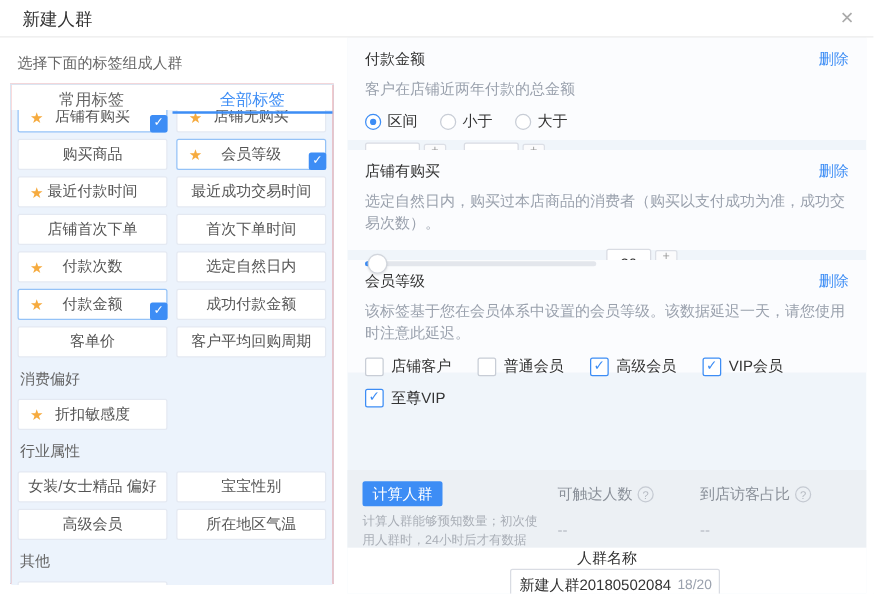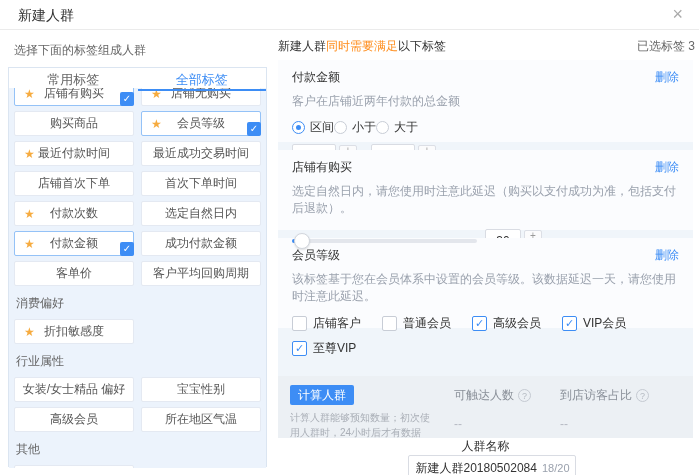--- a/index.html
+++ b/index.html
@@ -43,21 +43,21 @@
   .card { background:#fbfcfe; padding:9px 14px 0 14px; margin-bottom:8px; }
   .card-head { display:flex; justify-content:space-between; align-items:center; }
   .card-title { color:#333; }
   .card-delete { color:#3d8df5; cursor:pointer; }
   .card-desc { color:#9aa1ad; margin-top:7px; }
 
   .card-payment { height:82px; }
   .card-purchase { height:80px; }
   .card-member { height:90px; }
 
-  .radio-row { display:flex; margin-top:9px; align-items:center; }
+  .radio-row { display:flex; gap:18px; margin-top:9px; align-items:center; }
   .radio-opt { display:flex; align-items:center; gap:5px; cursor:pointer; color:#333; }
   .radio-circle { width:13px; height:13px; border-radius:50%; border:1px solid #c8cdd6; background:#fff; position:relative; }
   .radio-opt.selected .radio-circle { border-color:#3d8df5; }
   .radio-opt.selected .radio-circle::after { content:""; position:absolute; left:3px; top:3px; width:5px; height:5px;
                                              border-radius:50%; background:#3d8df5; }
   .range-row { display:flex; align-items:center; margin-top:8px; }
   .num-input { width:44px; height:24px; border:1px solid #d9dce3; border-radius:2px; background:#fff; text-align:center;
                font-size:12px; color:#333; font-family:inherit; overflow:hidden; }
   .stepper { display:inline-flex; flex-direction:column; margin-left:3px; }
   .step-btn { width:18px; height:11px; line-height:9px; text-align:center; border:1px solid #dcdfe6; background:#fbfbfc;
@@ -79,21 +79,21 @@
          line-height:13px; font-size:11px; color:transparent; font-weight:bold; }
   .member-opt.checked .cbx { border-color:#3d8df5; color:#3d8df5; }
 
   .filler { flex:1; }
 
   .compute { position:relative; height:62px; background:#ecf0f4; padding:9px 0 0 12px; }
   .compute-btn { width:64px; height:20px; background:#3d8df5; color:#fff; border:none; border-radius:2px; font-size:12px;
                  font-family:Liberation Serif, serif; cursor:pointer; }
   .compute-note { margin-top:5px; width:170px; font-size:10px; color:#a9aeb6; line-height:15px; }
   .compute-col { position:absolute; top:11px; }
-  .compute-col.reach { left:176px; } .compute-col.visit { left:282px; }
+  .compute-col.reach { left:168px; } .compute-col.visit { left:282px; }
   .col-header { color:#8a9099; display:flex; align-items:center; gap:4px; }
   .help-icon { display:inline-block; width:13px; height:13px; border:1px solid #c5cad2; border-radius:50%; color:#b5bac2;
                font-size:9px; line-height:12px; text-align:center; cursor:pointer; }
   .col-value { margin-top:13px; color:#b5bac2; }
 
   .foot { height:37px; background:#fff; display:flex; align-items:center; padding-left:12px;flex-direction:column; }
   .name-label { color:#333; margin-right:12px; }
   .name-wrap { position:relative; }
   .name-input { width:168px; height:26px; border:1px solid #d9dce3; border-radius:2px; padding:0 38px 0 7px;
                 font-size:12px; color:#333; font-family:inherit; }
@@ -201,26 +201,20 @@
             <div class="tag-group-header">其他</div>
             <div class="tag-grid">
               <div class="tag-btn"></div>
             </div>
           </div>
       </div>
     </div>
 
     <div class="right-col">
 
-      <div class="right-header">
-        <span>
-          <span>新建人群</span><span class="rh-orange">同时需要满足</span><span>以下标签</span>
-        </span>
-        <span class="rh-count">已选标签 3</span>
-      </div>
 
       <div class="cards-wrap">
 
         <div class="card card-payment">
           <div class="card-head">
             <span class="card-title">付款金额</span>
             <span class="card-delete">删除</span>
           </div>
           <div class="card-desc">客户在店铺近两年付款的总金额</div>
           <div class="radio-row">
@@ -251,21 +245,21 @@
               </span>
             <span class="range-unit">元</span>
           </div>
         </div>
 
         <div class="card card-purchase">
           <div class="card-head">
             <span class="card-title">店铺有购买</span>
             <span class="card-delete">删除</span>
           </div>
-          <div class="card-desc">选定自然日内，请您使用时注意此延迟（购买以支付成功为准，包括支付后退款）。</div>
+          <div class="card-desc">选定自然日内，购买过本店商品的消费者（购买以支付成功为准，成功交易次数）。</div>
           <div class="slider-row">
             <span class="slider-track">
               <span class="slider-fill"></span>
               <span class="slider-handle"></span>
             </span>
             <input class="num-input slider-value" value="30" style="">
             <span class="stepper">
                 <span class="step-btn">+</span>
                 <span class="step-btn">−</span>
               </span>

